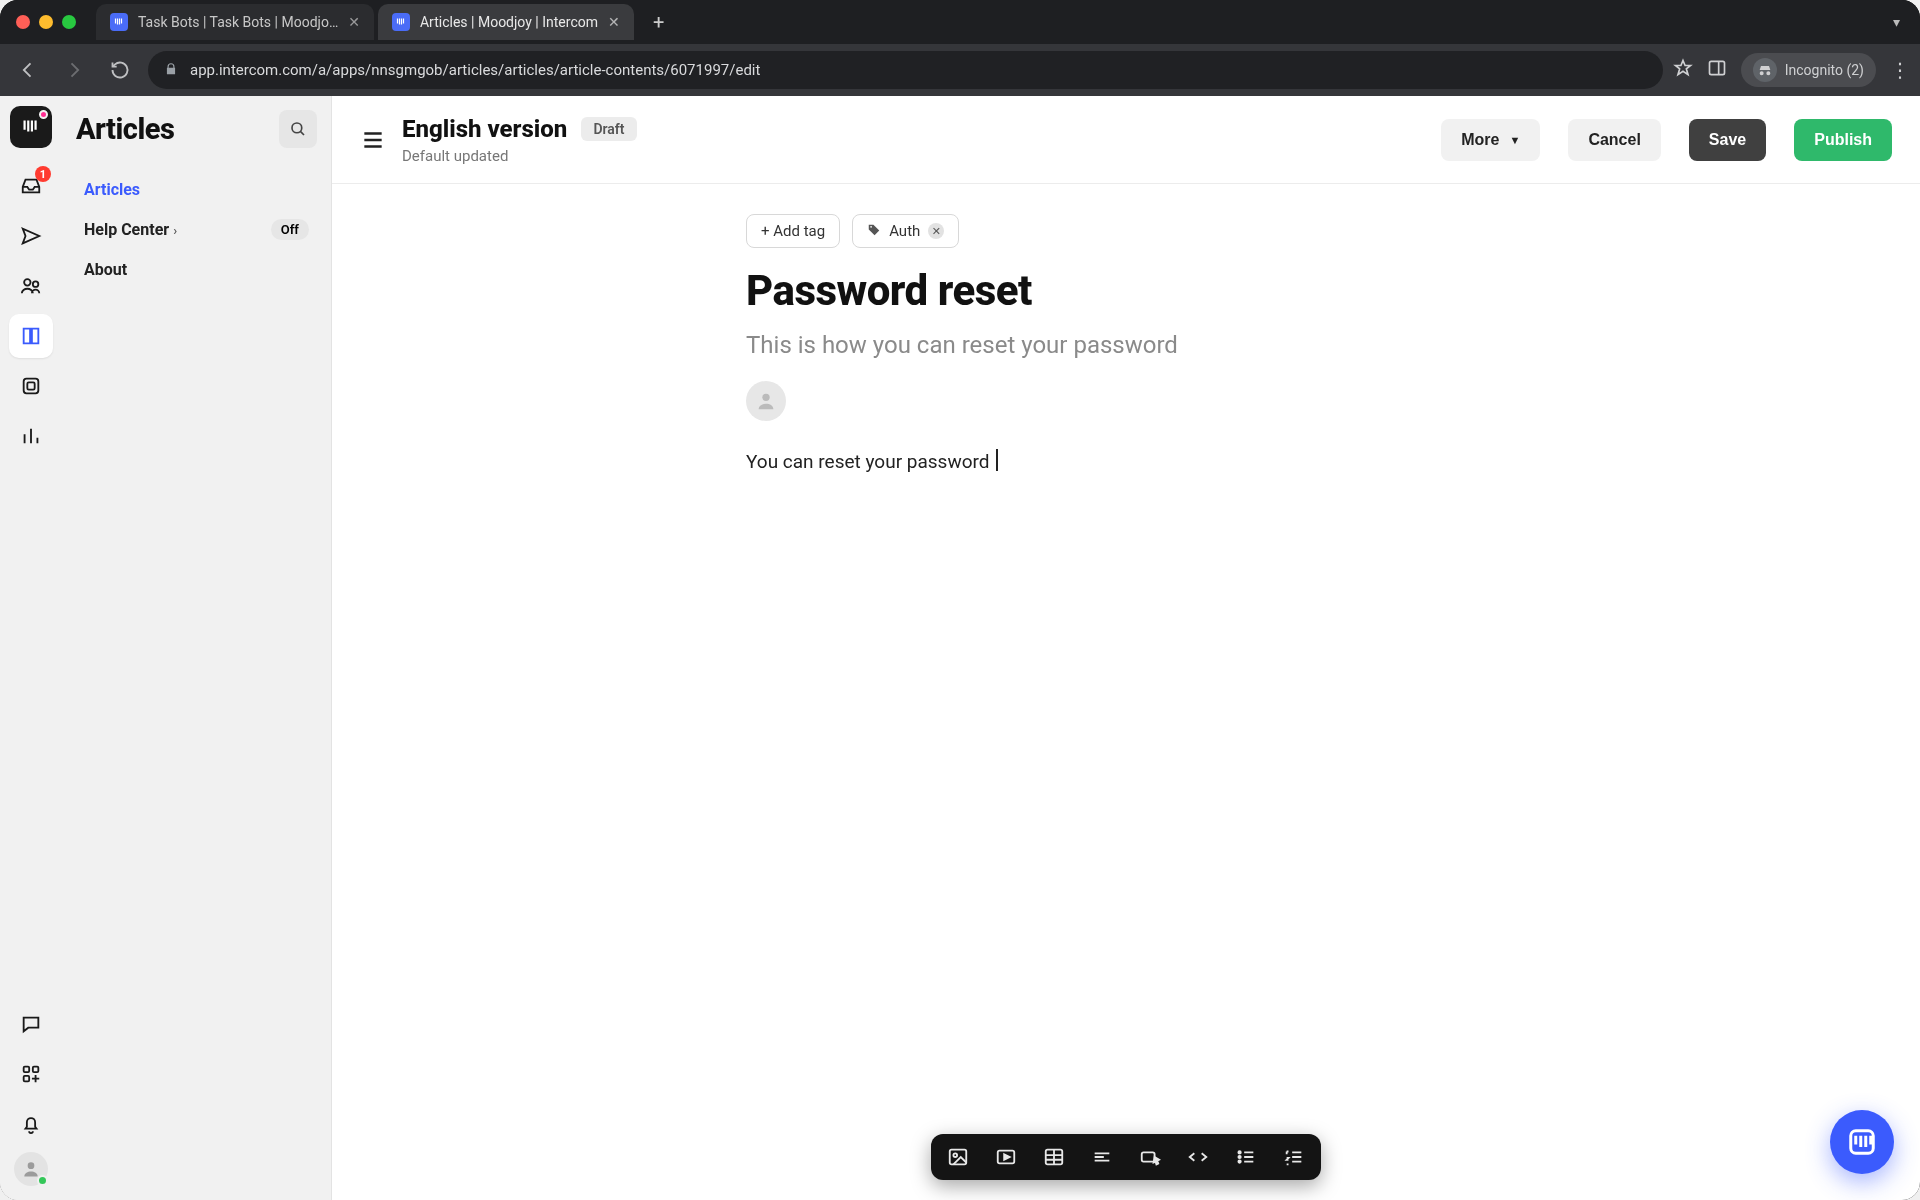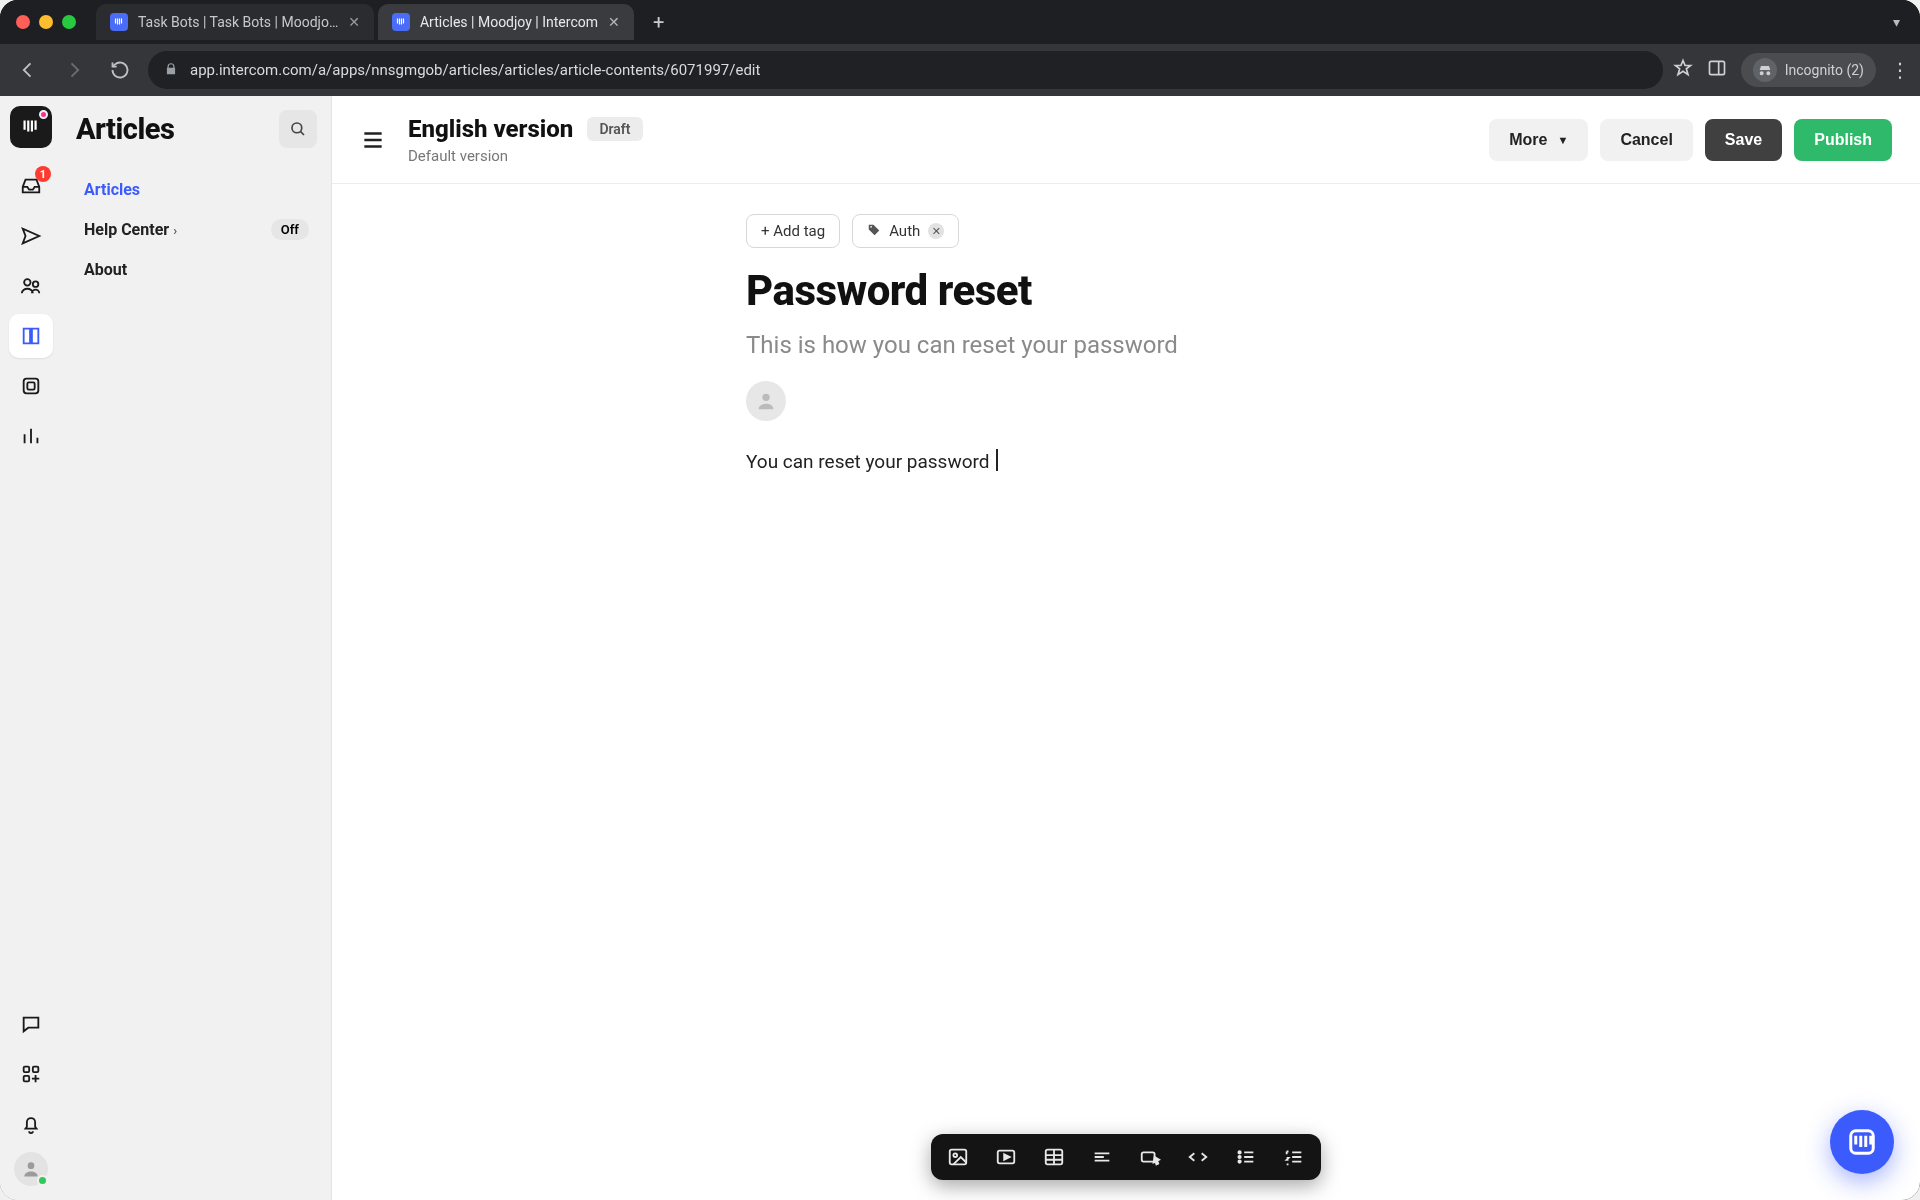--- a/index.html
+++ b/index.html
@@ -61,29 +61,29 @@
   .sidebar-head { display:flex; align-items:center; justify-content:space-between; margin-bottom: 22px; }
   .sidebar-title { font-size: 29px; font-weight: 800; letter-spacing:-.5px; color:#111; }
   .search-btn { width:38px; height:38px; border-radius:8px; background:#e6e6e6; display:flex; align-items:center; justify-content:center; color:#444; }
   .side-link { display:flex; align-items:center; justify-content:space-between; padding: 10px 8px; font-size:16px; font-weight:700; color:#222; border-radius:8px; cursor:pointer; }
   .side-link.active { color:#3b5bfd; }
   .side-link .chev { opacity:.7; font-size:13px; }
   .side-link .off { background:#e6e6e6; color:#000000; font-weight:600; font-size:13px; padding:3px 10px; border-radius: 12px; }
 
   
   .main { flex:1; display:flex; flex-direction:column; min-width:0; }
-  .topbar { height: 88px; border-bottom:1px solid #ececec; display:flex; align-items:center; padding: 0 28px; gap:22px; }
+  .topbar { height: 88px; border-bottom:1px solid #ececec; display:flex; align-items:center; padding: 0 28px; gap:16px; }
   .hamburger { width:26px; height:26px; color:#222; }
   .topbar-title-wrap { display:flex; flex-direction:column; gap:4px; }
   .topbar-title-row { display:flex; align-items:center; gap:14px; }
   .topbar-title { font-size:24px; font-weight:800; color:#111; }
   .draft-badge { background:#ececec; color:#555; font-size:14px; font-weight:600; padding:4px 12px; border-radius:6px; }
   .topbar-sub { color:#777; font-size:15px; }
   .topbar .spacer { flex:1; }
-  .btn { height:42px; padding:0 20px; border-radius:8px; font-size:16px; font-weight:600; display:flex; align-items:center; justify-content:center; cursor:pointer; border:none; }
+  .btn { height:42px; padding:0 20px; border-radius:8px; font-size:16px; font-weight:600; display:flex; align-items:center; justify-content:center; cursor:pointer; border:none;margin-left:16px; }
   .btn.more { background:#f1f1f1; color:#222; gap:10px; }
   .btn.cancel { background:#f1f1f1; color:#222; }
   .btn.save { background:#404040; color:#fff; }
   .btn.publish { background:#2fb96b; color:#fff; }
   .btn-row { display:flex; gap:12px; }
 
   .editor-wrap { flex:1; overflow:auto; display:flex; justify-content:center; padding: 30px 0; position:relative; }
   .editor { width: 760px; }
   .tag-row { display:flex; gap:12px; margin-bottom:18px; }
   .chip { border:1px solid #d8d8d8; border-radius:8px; padding:7px 14px; font-size:15px; color:#333; display:flex; align-items:center; gap:8px; background:#fff; }
@@ -301,21 +301,21 @@
         <span class="hamburger">
           <svg viewBox="0 0 24 24" width="26" height="26" fill="none" stroke="currentColor" stroke-width="2.4">
               <path d="M4 6h16M4 12h16M4 18h16"></path>
             </svg>
         </span>
         <div class="topbar-title-wrap">
           <div class="topbar-title-row">
             <span class="topbar-title">English version</span>
             <span class="draft-badge">Draft</span>
           </div>
-          <div class="topbar-sub">Default version</div>
+          <div class="topbar-sub">Default updated</div>
         </div>
         <div class="spacer"></div>
         <div class="btn-row">
           <button class="btn more">
             <span>More</span>
             <span style="font-size:11px;">▼</span>
           </button>
           <button class="btn cancel">Cancel</button>
           <button class="btn save">Save</button>
           <button class="btn publish">Publish</button>

